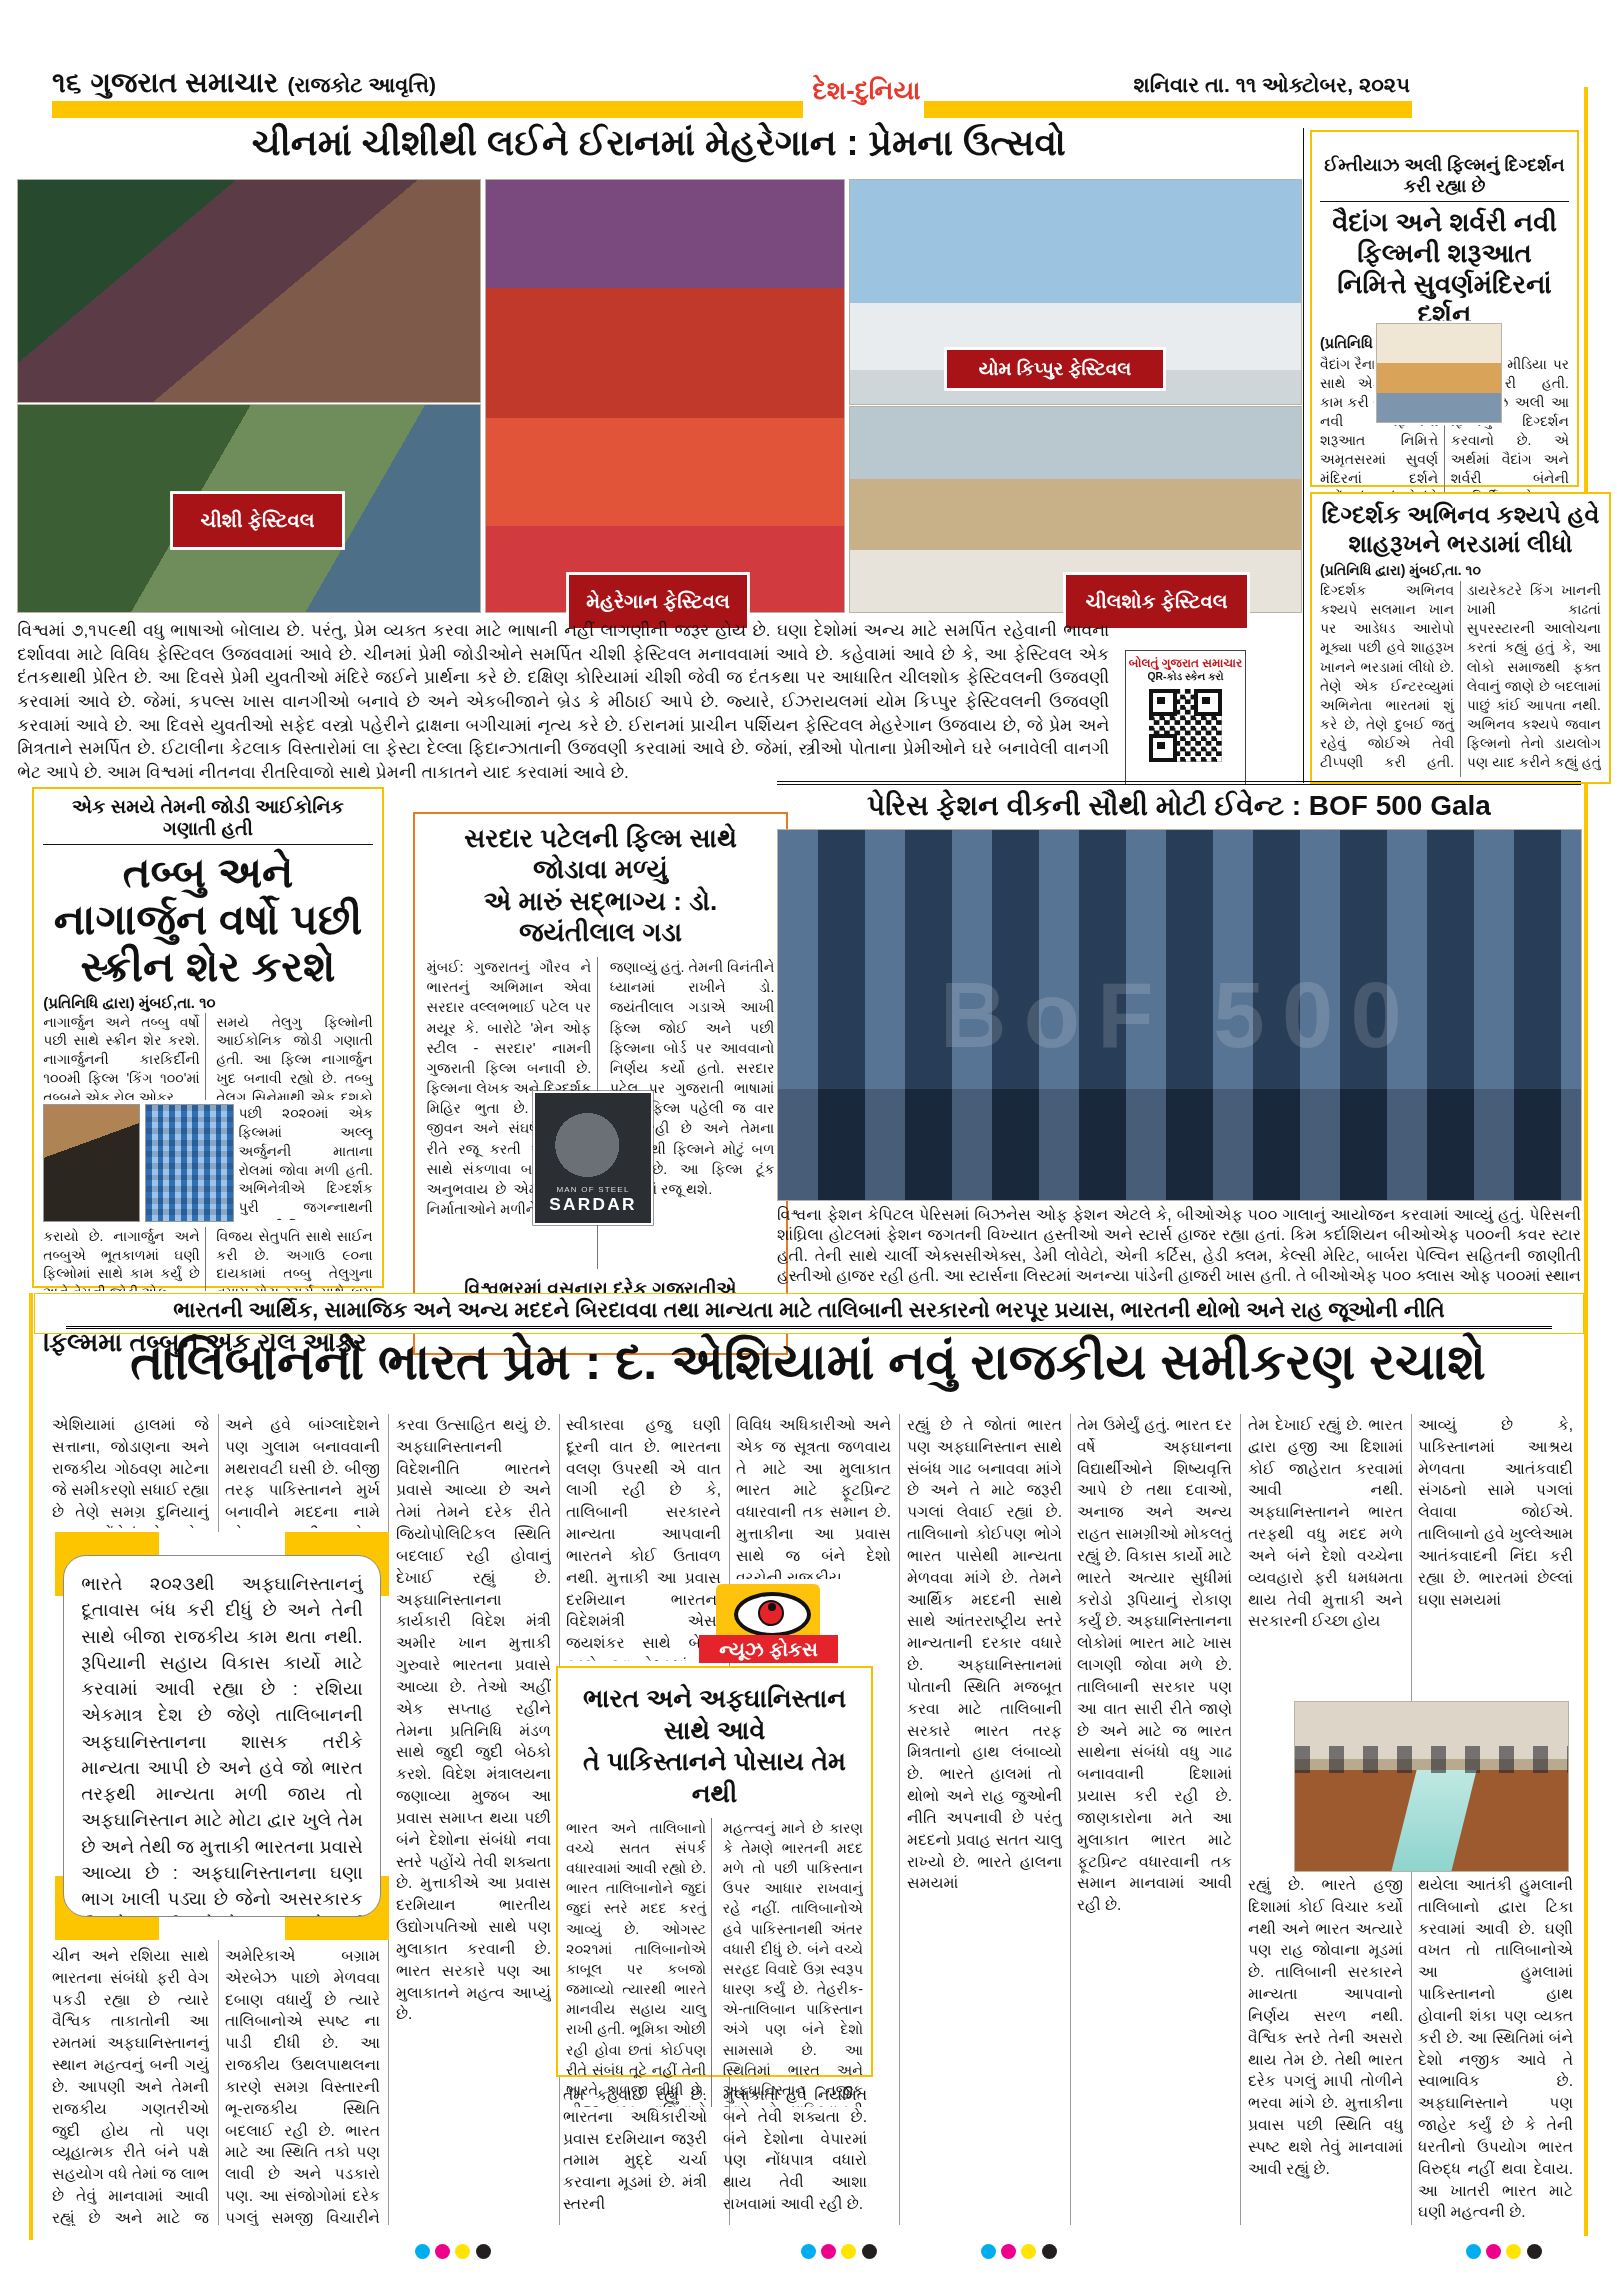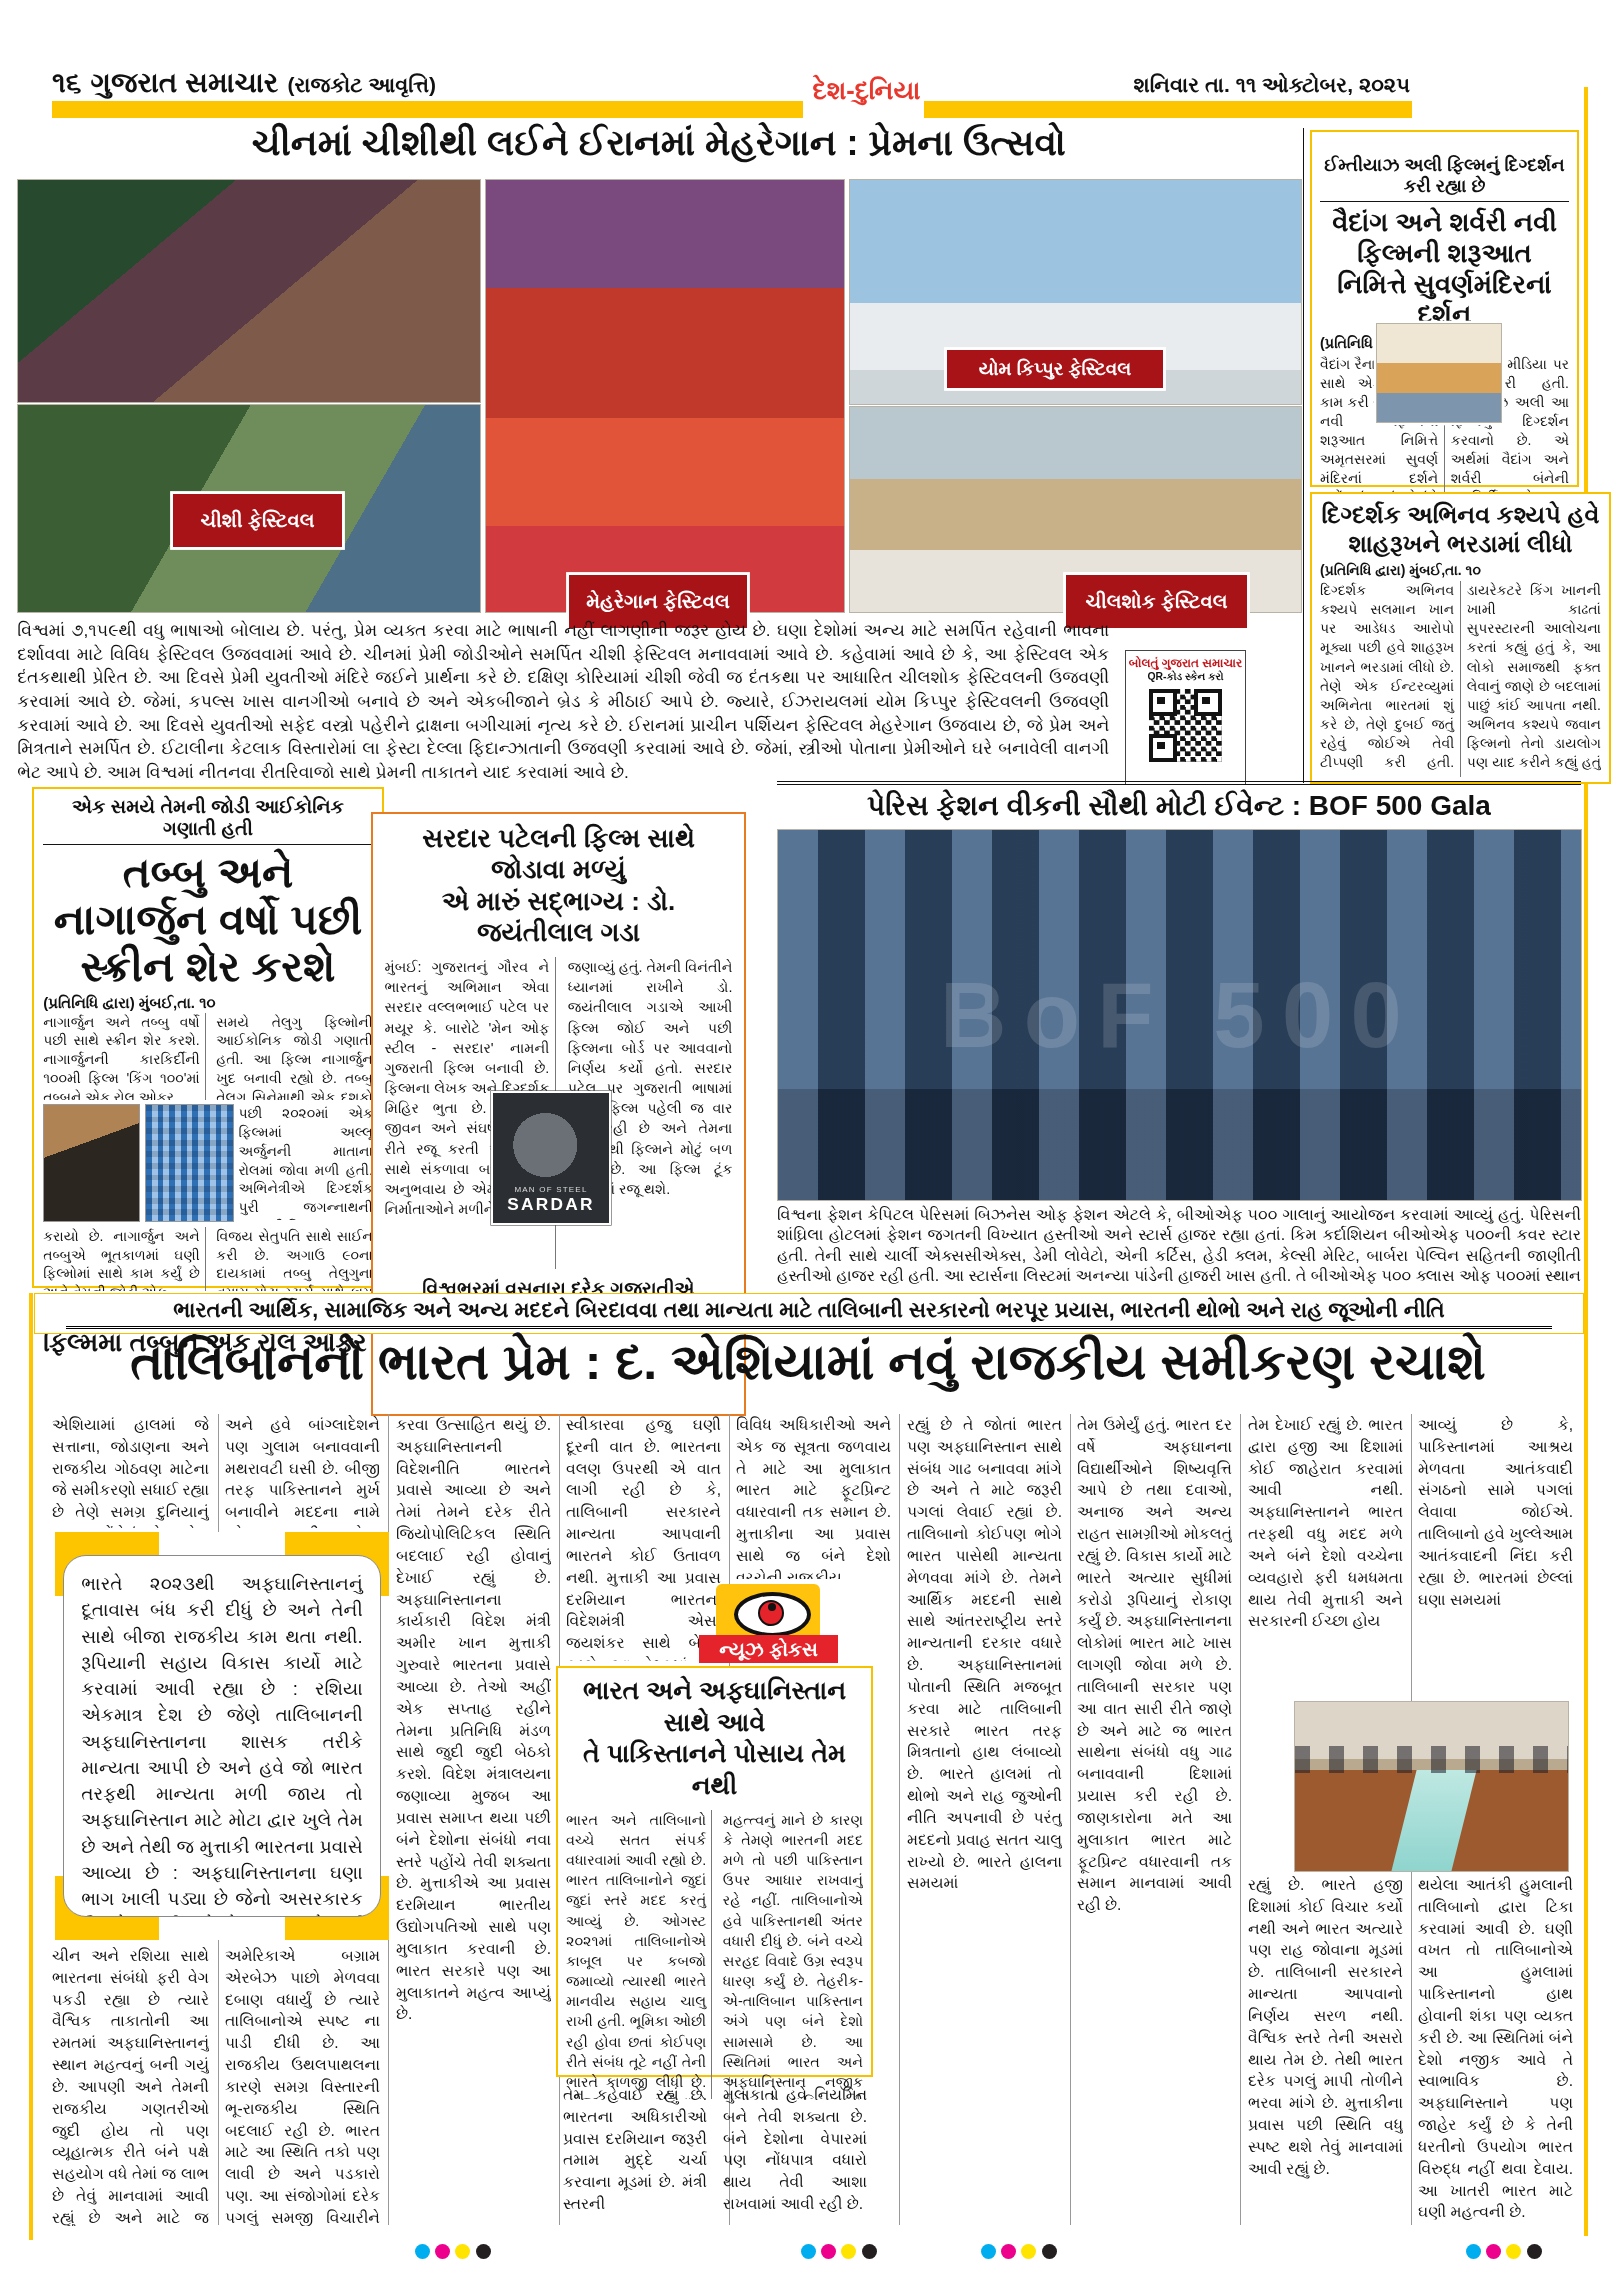--- a/index.html
+++ b/index.html
@@ -99,21 +99,21 @@
       <div style="width:87px;height:116px;background:repeating-linear-gradient(90deg,#2f6fb4 0 5.8px,#9fc3e8 5.8px 11.6px),repeating-linear-gradient(0deg,rgba(255,255,255,.35) 0 5.8px,rgba(0,0,0,.15) 5.8px 11.6px);background-blend-mode:multiply;border:0.6px solid #999"></div>
       <div class="j of" style="flex:1;font-size:14px;line-height:1.34;height:116px">પછી ૨૦૨૦માં એક ફિલ્મમાં અલ્લૂ અર્જુનની માતાના રોલમાં જોવા મળી હતી. અભિનેત્રીએ દિગ્દર્શક પુરી જગન્નાથની આગામી ફિલ્મ</div>
     </div>
     <div style="display:flex;gap:10.4px;margin-top:4.6px">
       <div class="j of" style="font-size:14px;line-height:1.34;width:50%;height:64px;border-right:0.6px solid #777;padding-right:5.2px">કરાયો છે. નાગાર્જુન અને તબ્બુએ ભૂતકાળમાં ઘણી ફિલ્મોમાં સાથે કામ કર્યું છે અને તેમની જોડી એક</div>
       <div class="j of" style="font-size:14px;line-height:1.34;width:50%;height:64px">વિજય સેતુપતિ સાથે સાઈન કરી છે. અગાઉ ૯૦ના દાયકામાં તબ્બુ તેલુગુના તમામ મોટા સ્ટાર્સ સાથે કામ કરી ચૂકી છે.</div>
     </div>
     <div class="b" style="font-size:25.4px;line-height:1.2;margin-top:5.8px">નાગાર્જુનની કારકિર્દીની ૧૦૦મી ફિલ્મમાં તબ્બુને એક રોલ ઓફર</div>
   </div>
 
-  <div class="obox" style="left:371px;top:812px;width:375px;height:604px;padding:9.2px 11.6px;box-sizing:border-box">
+  <div class="obox" style="left:413px;top:812px;width:375px;height:543px;padding:9.2px 11.6px;box-sizing:border-box">
     <div class="ctr b" style="font-size: 26px;line-height:1.2">સરદાર પટેલની ફિલ્મ સાથે જોડાવા મળ્યું</div>
     <div class="ctr b" style="font-size:26px;line-height:1.2">એ મારું સદ્ભાગ્ય : ડો. જયંતીલાલ ગડા</div>
     <div style="display:flex;gap:11.6px;margin-top:9.2px">
       <div class="j of" style="font-size:14.4px;line-height:1.4;width:50%;height:312px;border-right:0.6px solid #777;padding-right:5.8px">મુંબઈ: ગુજરાતનું ગૌરવ ને ભારતનું અભિમાન એવા સરદાર વલ્લભભાઈ પટેલ પર મયૂર કે. બારોટે 'મેન ઓફ સ્ટીલ - સરદાર' નામની ગુજરાતી ફિલ્મ બનાવી છે. ફિલ્મના લેખક અને દિગ્દર્શક મિહિર ભુતા છે. સરદારનું જીવન અને સંઘર્ષ શાનદાર રીતે રજૂ કરતી આ ફિલ્મ સાથે સંકળાવા બદલ ગૌરવ અનુભવાય છે એમ ફિલ્મના નિર્માતાઓને મળીને તેમણે</div>
       <div class="j of" style="font-size:14.4px;line-height:1.4;width:50%;height:312px">જણાવ્યું હતું. તેમની વિનંતીને ધ્યાનમાં રાખીને ડો. જયંતીલાલ ગડાએ આખી ફિલ્મ જોઈ અને પછી ફિલ્મના બોર્ડ પર આવવાનો નિર્ણય કર્યો હતો. સરદાર પટેલ પર ગુજરાતી ભાષામાં આવી ફિલ્મ પહેલી જ વાર બની રહી છે અને તેમના જોડાવાથી ફિલ્મને મોટું બળ મળ્યું છે. આ ફિલ્મ ટૂંક સમયમાં રજૂ થશે.</div>
     </div>
     <div class="abs" style="left:118px;top:277px;width:116px;height:130px;background:radial-gradient(circle at 45% 40%,#6a7075 0 32px,#2b2f33 32px 100%);border:2.3px solid #fff;box-shadow:0 0 0 0.6px #555;text-align:center">
       <div style="color:#ddd;font-size:8px;letter-spacing:1.2px;margin-top:92px">MAN OF STEEL</div>
       <div class="b" style="color:#fff;font-size:17.3px;letter-spacing:2.3px">SARDAR</div>
     </div>
@@ -168,21 +168,21 @@
   <div class="abs" style="left:699px;top:1584px;width:139px;height:79px">
     <div style="position:absolute;left:17.3px;top:0;width:104px;height:58px;background:#ffc20d;border-radius:5.8px"></div>
     <div style="position:absolute;left:35px;top:8px;width:69px;height:37px;background:#fff;border:4px solid #111;border-radius:50%">
       <div style="position:absolute;left:19.6px;top:3.5px;width:22px;height:22px;background:#e4232b;border:2.9px solid #111;border-radius:50%"></div>
       <div style="position:absolute;left:30px;top:7px;width:8px;height:8px;background:#111;border-radius:50%"></div>
     </div>
     <div class="ctr b" style="position:absolute;left:0;top:51px;width:139px;height:28px;background:#e4232b;color:#fff;font-size:19.6px;line-height:28px">ન્યૂઝ ફોકસ</div>
   </div>
 
   <div class="abs" style="left:556px;top:1666px;width:317px;height:411px;border:2.3px solid #f6c200;background:#fff;padding:5.8px 8px;box-sizing:border-box">
-    <div class="ctr b" style="font-size:25.4px;line-height:1.25;margin-top:1px">ભારત અને અફઘાનિસ્તાન સાથે આવે</div>
+    <div class="ctr b" style="font-size:25.4px;line-height:1.25;margin-top:9px">ભારત અને અફઘાનિસ્તાન સાથે આવે</div>
     <div class="ctr b" style="font-size:25.4px;line-height:1.25">તે પાકિસ્તાનને પોસાય તેમ નથી</div>
     <div style="display:flex;gap:10.4px;margin-top:8px">
       <div class="j of" style="font-size:14.4px;line-height:1.4;width:50%;height:289px;border-right:0.6px solid #777;padding-right:5.2px">ભારત અને તાલિબાનો વચ્ચે સતત સંપર્ક વધારવામાં આવી રહ્યો છે. ભારત તાલિબાનોને જુદાં જુદાં સ્તરે મદદ કરતું આવ્યું છે. ઓગસ્ટ ૨૦૨૧માં તાલિબાનોએ કાબૂલ પર કબજો જમાવ્યો ત્યારથી ભારતે માનવીય સહાય ચાલુ રાખી હતી. ભૂમિકા ઓછી રહી હોવા છતાં કોઈપણ રીતે સંબંધ તૂટે નહીં તેની ભારતે કાળજી લીધી છે. બીજી તરફ તાલિબાનો પાકિસ્તાન કરતાં ભારતના સહયોગને વધુ</div>
       <div class="j of" style="font-size:14.4px;line-height:1.4;width:50%;height:289px">મહત્ત્વનું માને છે કારણ કે તેમણે ભારતની મદદ મળે તો પછી પાકિસ્તાન ઉપર આધાર રાખવાનું રહે નહીં. તાલિબાનોએ હવે પાકિસ્તાનથી અંતર વધારી દીધું છે. બંને વચ્ચે સરહદ વિવાદે ઉગ્ર સ્વરૂપ ધારણ કર્યું છે. તેહરીક-એ-તાલિબાન પાકિસ્તાન અંગે પણ બંને દેશો સામસામે છે. આ સ્થિતિમાં ભારત અને અફઘાનિસ્તાન નજીક આવે તો પાકિસ્તાનની ચિંતા વધી જાય તેમ છે.</div>
     </div>
   </div>
 
   <div class="abs j of" style="left:563px;top:2084px;width:144px;height:142px;font-size:15.6px;line-height:1.4">તેમ કહેવાઈ રહ્યું છે. ભારતના અધિકારીઓ પ્રવાસ દરમિયાન જરૂરી તમામ મુદ્દે ચર્ચા કરવાના મૂડમાં છે. મંત્રી સ્તરની</div>
   <div class="abs j of" style="left:723px;top:2084px;width:144px;height:142px;font-size:15.6px;line-height:1.4">મુલાકાતો હવે નિયમિત બને તેવી શક્યતા છે. બંને દેશોના વેપારમાં પણ નોંધપાત્ર વધારો થાય તેવી આશા રાખવામાં આવી રહી છે.</div>
 

